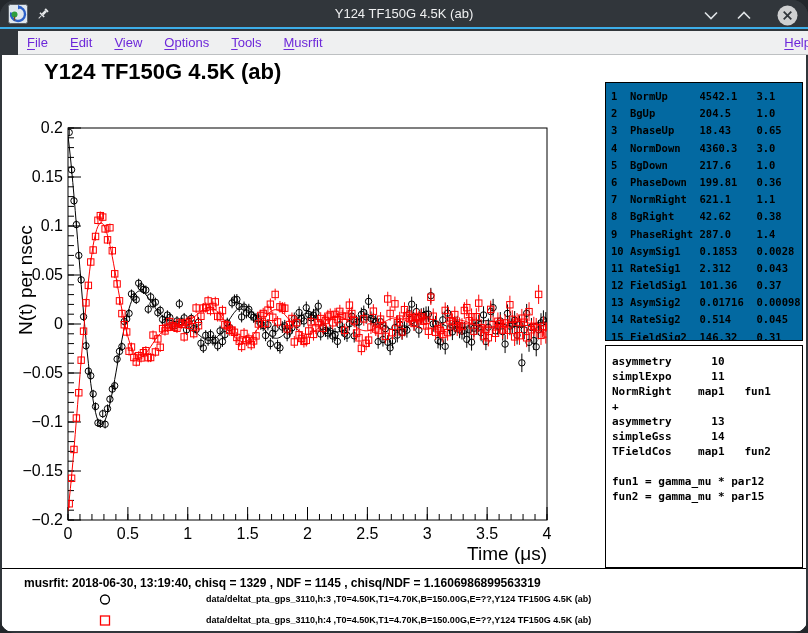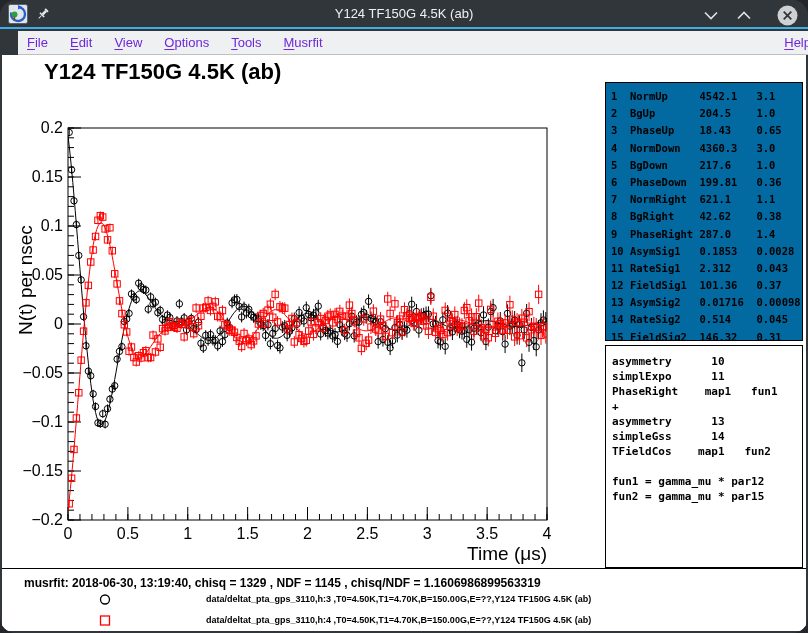--- a/index.html
+++ b/index.html
@@ -1058,21 +1058,21 @@
         <div class="param-row">10 AsymSig1   0.1853   0.0028</div>
         <div class="param-row">11 RateSig1   2.312    0.043</div>
         <div class="param-row">12 FieldSig1  101.36   0.37</div>
         <div class="param-row">13 AsymSig2   0.01716  0.00098</div>
         <div class="param-row">14 RateSig2   0.514    0.045</div>
         <div class="param-row">15 FieldSig2  146.32   0.31</div>
       </div>
     <div class="theory-box" id="theory-box">
         <div class="theory-line">asymmetry      10</div>
         <div class="theory-line">simplExpo      11</div>
-        <div class="theory-line">PhaseRight    map1   fun1</div>
+        <div class="theory-line">NormRight    map1   fun1</div>
         <div class="theory-line">+</div>
         <div class="theory-line">asymmetry      13</div>
         <div class="theory-line">simpleGss      14</div>
         <div class="theory-line">TFieldCos    map1   fun2</div>
         <div class="theory-line">&nbsp;</div>
         <div class="theory-line">fun1 = gamma_mu * par12</div>
         <div class="theory-line">fun2 = gamma_mu * par15</div>
       </div>
     <div class="footer">
       <div class="footer-info">musrfit: 2018-06-30, 13:19:40, chisq = 1329 , NDF = 1145 , chisq/NDF = 1.1606986899563319</div>

